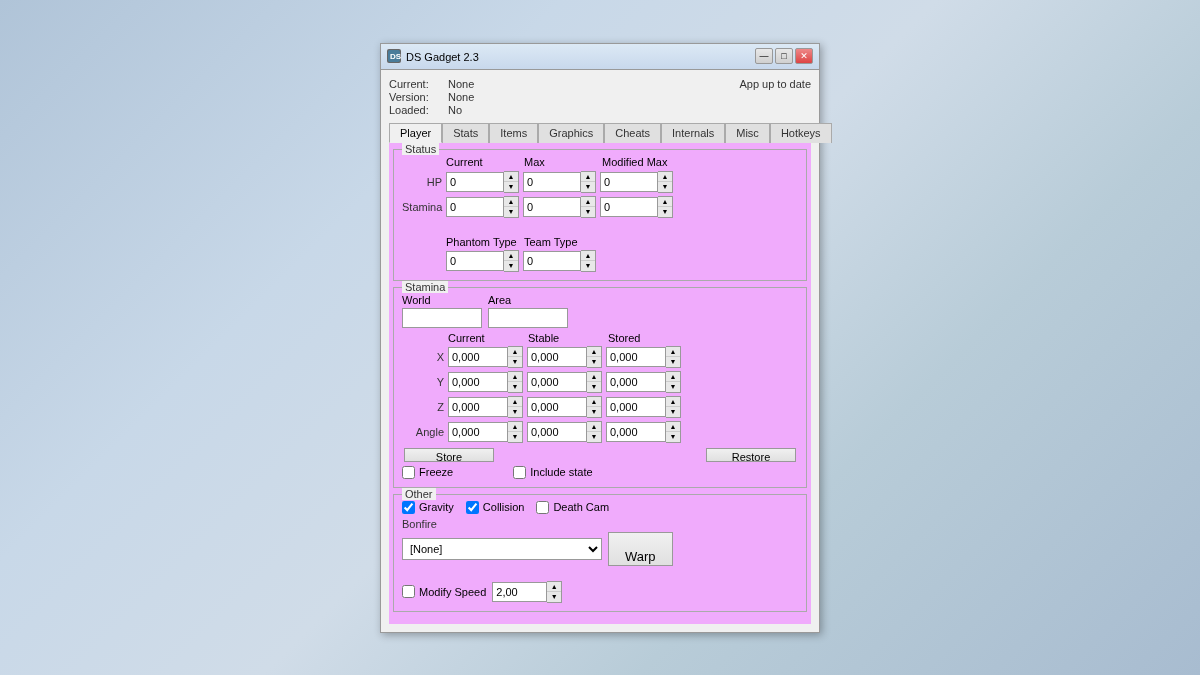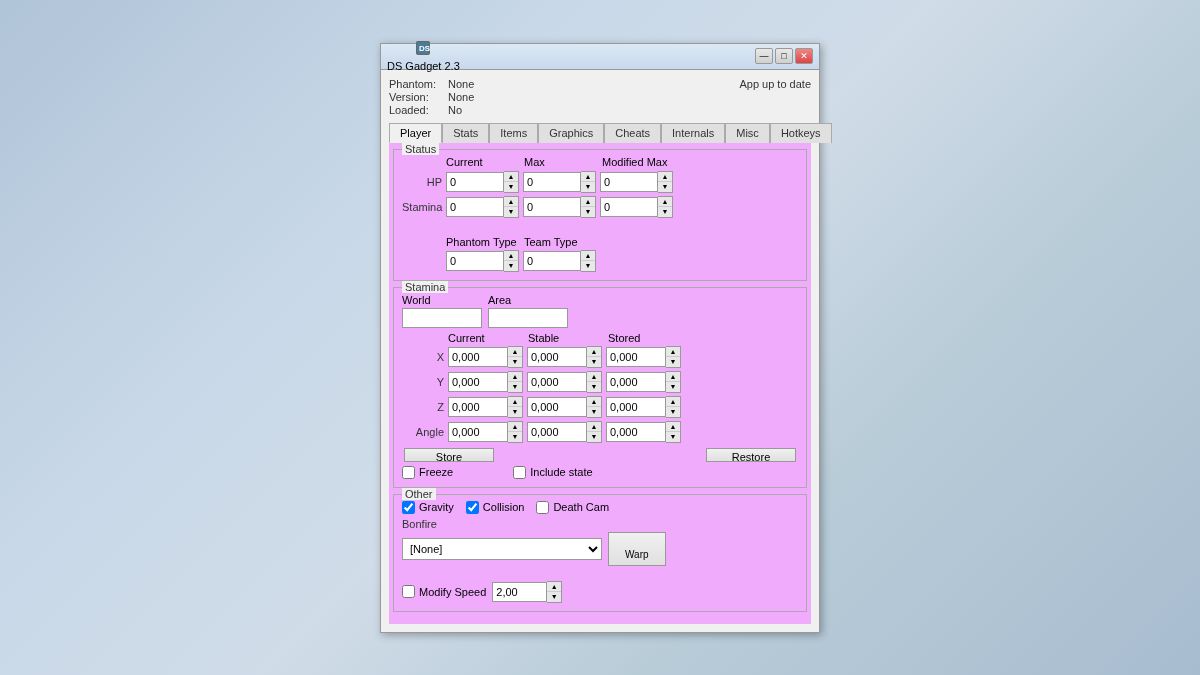--- a/index.html
+++ b/index.html
@@ -23,23 +23,22 @@
       background: linear-gradient(to bottom, #dce9f5, #c8d8ec);
       border-bottom: 1px solid #999;
       padding: 4px 6px;
       display: flex;
       align-items: center;
       justify-content: space-between;
       height: 26px;
     }
     .title-bar-left {
       display: flex;
-      align-items: center;
+      align-items: flex-end;
       gap: 5px;
-      flex-direction: column;
     }
     .title-icon {
       width: 14px;
       height: 14px;
       background: #666;
       border-radius: 2px;
     }
     .title-text {
       font-size: 11px;
       color: #000;
@@ -250,21 +249,21 @@
     }
     .modify-row {
       display: flex;
       align-items: center;
       gap: 6px;
     }
     .warp-btn {
       background: linear-gradient(to bottom, #f0f0f0, #e0e0e0);
       border: 1px solid #999;
       padding: 16px 16px;
-      font-size: 10px;
+      font-size: 13px;
       cursor: pointer;
       height: 26px;
     }
     .freeze-row {
       display: flex;
       align-items: center;
       gap: 60px;
     }
   </style>
 </head>
@@ -287,21 +286,21 @@
       <div class="title-btn">□</div>
       <div class="title-btn close">✕</div>
     </div>
   </div>
 
   <div class="window-body">
 
     <div class="info-row">
       <div class="info-labels">
         <div class="info-row-line">
-          <span class="info-label">Phantom:</span>
+          <span class="info-label">Current:</span>
           <span class="info-value">None</span>
         </div>
         <div class="info-row-line">
           <span class="info-label">Version:</span>
           <span class="info-value">None</span>
         </div>
         <div class="info-row-line">
           <span class="info-label">Loaded:</span>
           <span class="info-value">No</span>
         </div>

